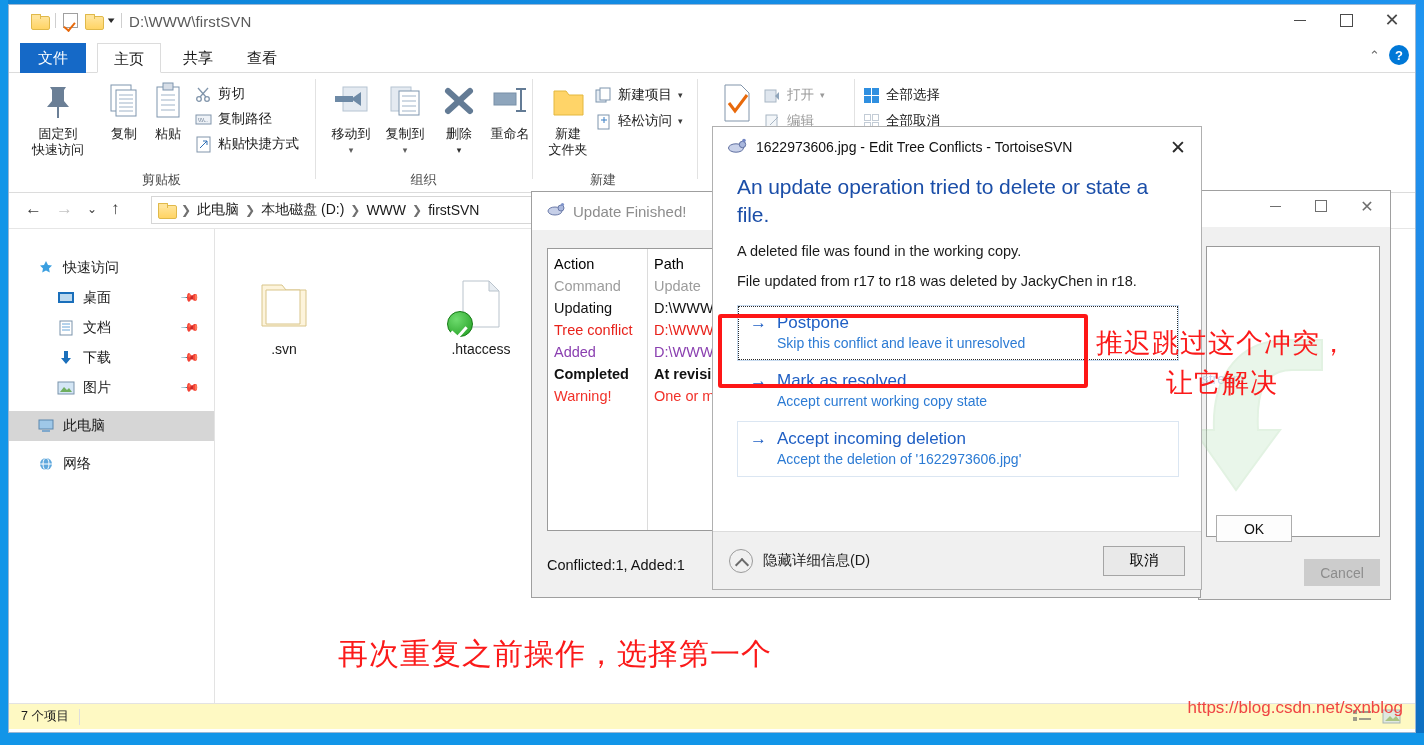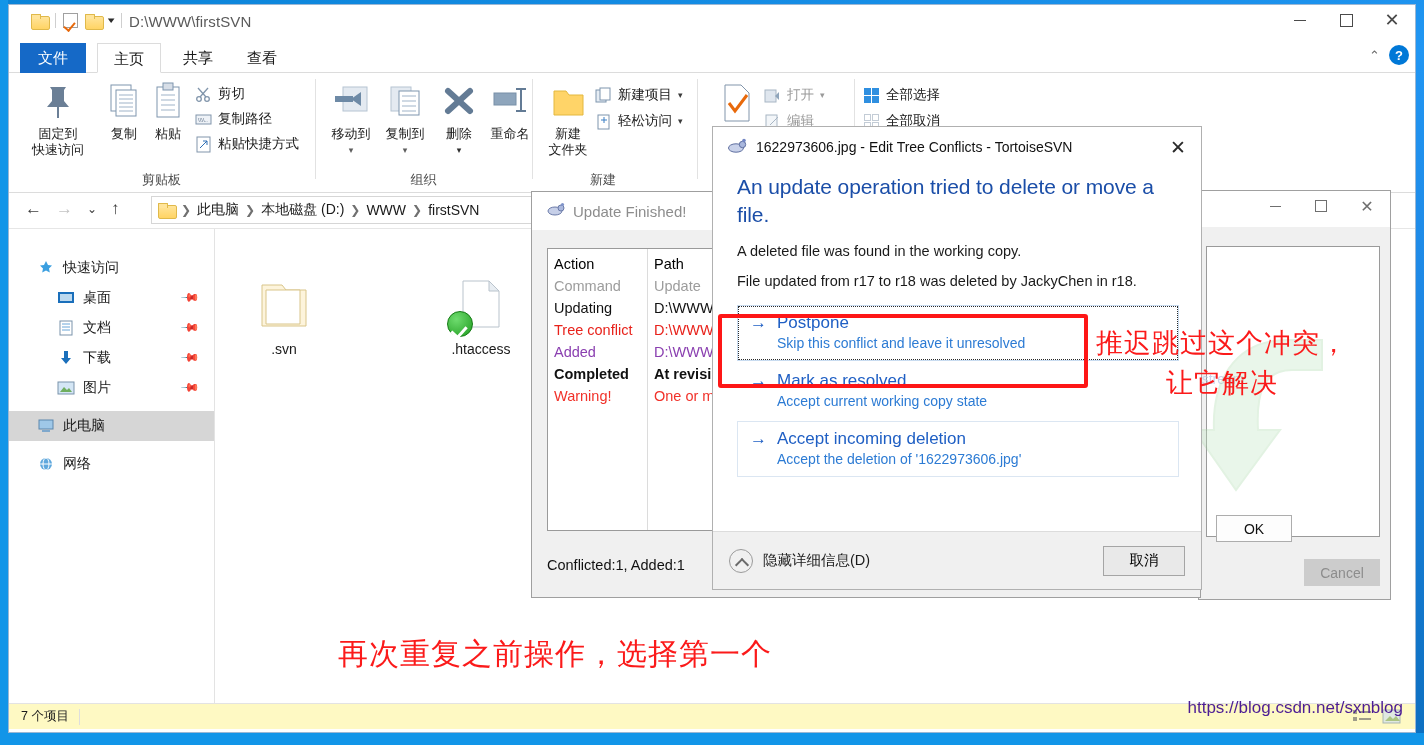--- a/index.html
+++ b/index.html
@@ -182,21 +182,21 @@
     position:absolute; left:718px; top:314px; width:370px; height:74px;
     border:4px solid #fe1616; border-radius:3px; pointer-events:none;
   }
   .anno-text {
     position:absolute; color:#fb1a1a; font-family:"DejaVu Sans","Liberation Sans",sans-serif;
     font-size:27px; line-height:40px; white-space:pre-line; letter-spacing:1px;text-align:center;
   }
   .anno-right { left:1096px; top:323px; }
   .anno-bottom { left:338px; top:634px; font-size:30px; }
 
-  .watermark { position:absolute; right:12px; bottom:14px; font-size:17px; color:#4c1d95; }
+  .watermark { position:absolute; right:12px; bottom:14px; font-size:17px; color:#ef4444; }
   .wm-mid { position:absolute; left:1197px; top:371px; font-size:14px; color:#b9c9e6; opacity:.8;}
 
   
   .taskbar { position:absolute; left:0; bottom:0; width:1424px; height:12px; background:#1295e8; }
   .leftedge { position:absolute; left:0; top:0; width:8px; height:745px; background:#1295e8;}
 </style>
 </head>
 <body>
 
 <div id="root">
@@ -680,21 +680,21 @@
           <ellipse cx="9" cy="11" rx="7.5" ry="4.2" fill="#c9d2ea" stroke="#5f6fa0"></ellipse>
           <circle cx="15.5" cy="7.5" r="3.2" fill="#a9b7dd" stroke="#5f6fa0"></circle>
           <circle cx="17" cy="3.5" r="1.8" fill="#7286c4"></circle>
         </svg>
       </span>
       <span class="tc-title">1622973606.jpg - Edit Tree Conflicts - TortoiseSVN</span>
       <span class="tc-close">✕</span>
     </div>
 
     <div class="tc-body">
-      <div class="tc-head">An update operation tried to delete or move a file.</div>
+      <div class="tc-head">An update operation tried to delete or state a file.</div>
       <div class="tc-p">A deleted file was found in the working copy.</div>
       <div class="tc-p">File updated from r17 to r18 was deleted by JackyChen in r18.</div>
 
       <div class="tc-opts">
         <div class="tc-opt focus">
           <div class="tc-opt-title">
             <span class="tc-arrow">→</span>
             <span>Postpone</span>
           </div>
           <div class="tc-opt-sub">Skip this conflict and leave it unresolved</div>

